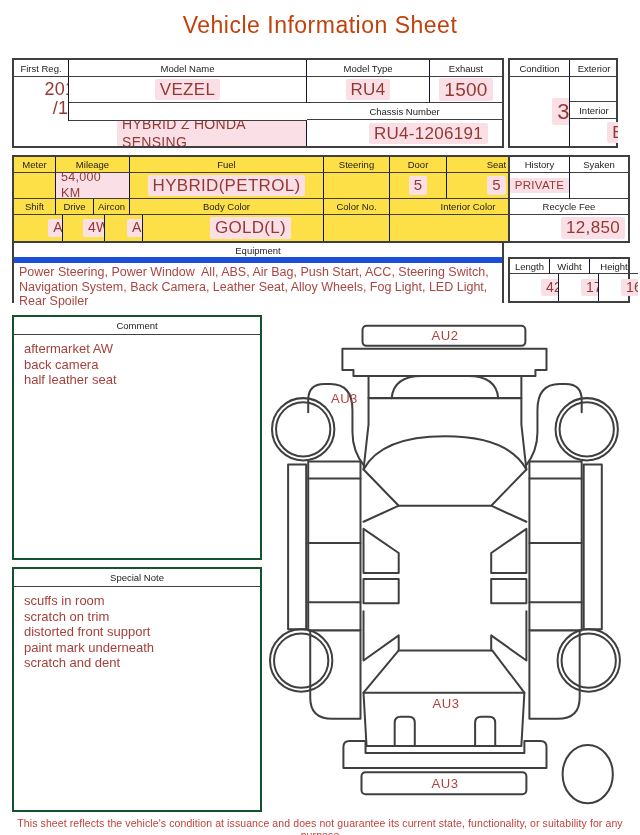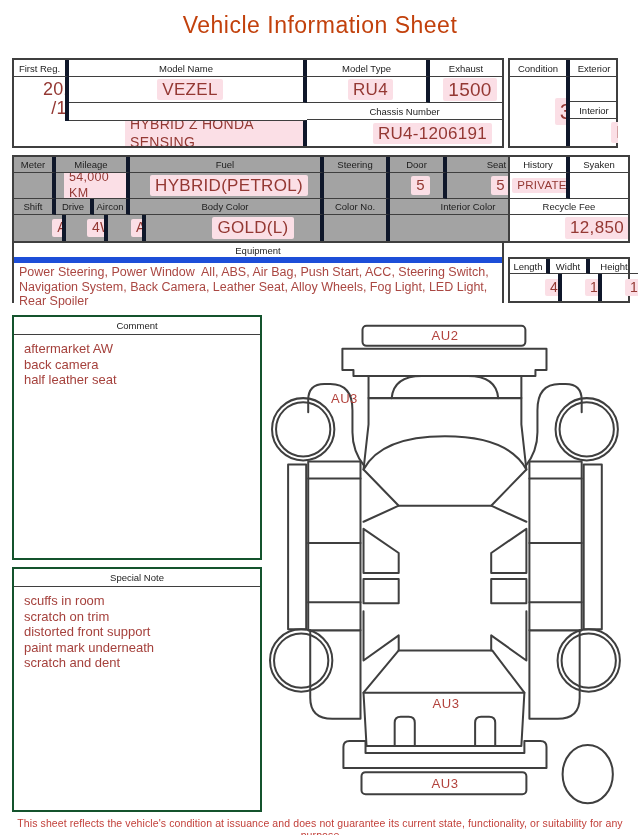--- a/index.html
+++ b/index.html
@@ -1,35 +1,35 @@
 <!DOCTYPE html>
 <html><head>
 <meta charset="utf-8">
 <style>
   html,body{margin:0;padding:0;background:#fff;}
   body{width:640px;height:835px;position:relative;font-family:"Liberation Sans",sans-serif;color:#1c1c1c;}
   .abs{position:absolute;box-sizing:border-box;}
   .title{top:12px;left:0;width:640px;text-align:center;font-size:23px;letter-spacing:.5px;color:#c2410c;}
   
   .grid{display:grid;border:2px solid #3f3f3f;background:#fff;}
-  .cell{border-right:4px solid #0f172a;border-bottom:1px solid #3f3f3f;display:flex;align-items:center;justify-content:center;overflow:hidden;}
+  .cell{border-right:1px solid #0f172a;border-bottom:1px solid #3f3f3f;display:flex;align-items:center;justify-content:center;overflow:hidden;}
   .nbr{border-right:none;} .nbb{border-bottom:none;padding-left:48px;}
   .hdr{font-size:9.5px;color:#1c1c1c;}
   .val{color:#943833;letter-spacing:.3px;}
-  .hl{display:inline-block;background:#fbdfe6;border-radius:2px;padding:0 5px;line-height:1.25;margin-left:8px;}
+  .hl{display:inline-block;background:#fbdfe6;border-radius:2px;padding:0 5px;line-height:1.25;}
   
   .t1{left:12px;top:58px;width:492px;height:90px;grid-template-columns:55px 238px 123px 1fr;grid-template-rows:17px 26px 17px 1fr;}
   .firstreg-v{grid-row:2/span 3;font-size:18px;line-height:19px;white-space:pre-line;text-align:center;}
   .chassis-l{grid-column:3/span 2;} .chassis-v{grid-column:3/span 2;}
   .fs17{font-size:17px;} .fs19{font-size:19px;} .fs14{font-size:14px;}
   
   .cond{left:508px;top:58px;width:110px;height:90px;grid-template-columns:60px 1fr;grid-template-rows:17px 25px 17px 1fr;}
   .cond-v{grid-row:2/span 3;font-size:22px;}
   
-  .t2{left:12px;top:155px;width:536px;height:88px;border:2px solid #3f3f3f;background:#a3a3a3;}
+  .t2{left:12px;top:155px;width:536px;height:88px;border:2px solid #3f3f3f;background:#fde047;}
   .t2a,.t2b{display:grid;}
   .t2a{grid-template-columns:42px 74px 194px 66px 57px 1fr;grid-template-rows:16px 26px;}
   .t2b{grid-template-columns:42px 38px 36px 194px 66px 1fr;grid-template-rows:16px 1fr;height:42px;}
   
   .hist{left:508px;top:155px;width:122px;height:88px;grid-template-columns:60px 1fr;grid-template-rows:16px 26px 16px 1fr;}
   .span2{grid-column:1/span 2;}
   
   .equip{left:12px;top:241px;width:492px;height:62px;border:2px solid #3f3f3f;background:#fff;}
   .equip-h{height:14px;border-bottom:6px solid #1d4ed8;display:flex;align-items:center;justify-content:center;font-size:9.5px;}
   .equip-t{padding:2px 5px;font-size:12.5px;line-height:14.5px;color:#aa4742;word-break:break-all;white-space:pre-wrap;background:linear-gradient(#fff,#fff);}

